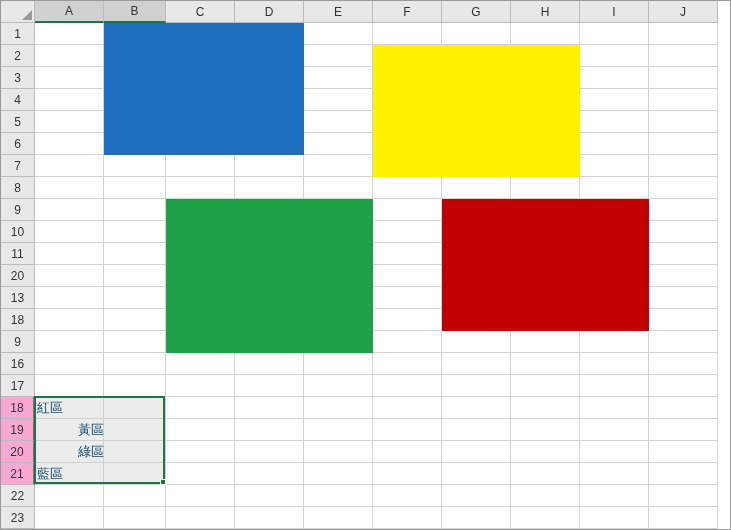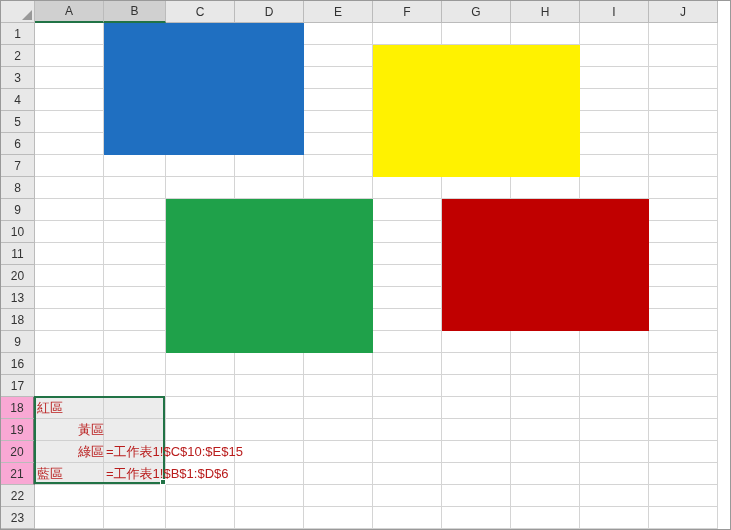--- a/index.html
+++ b/index.html
@@ -110,21 +110,21 @@
       position: absolute;
       right: -3px; bottom: -3px;
       width: 6px; height: 6px;
       background: #217346;
       border: 1px solid #fff;
     }
     .cell-text {
       position: absolute;
       z-index: 9;
       padding-left: 2px;
-      color: #b91c1c;
+      color: #0c4a6e;
       font-size: 13px;
       line-height: 22px;
       pointer-events: none;
     }
   </style>
 </head>
 <body>
 
 <div class="spreadsheet">
   <div class="corner"></div>
@@ -446,17 +446,15 @@
       <div class="shape" style="left: 69px; top: 0px; width: 200px; height: 132px; background: rgb(31, 111, 193);"></div>
       <div class="shape" style="left: 338px; top: 22px; width: 207px; height: 132px; background: rgb(255, 242, 0);"></div>
       <div class="shape" style="left: 131px; top: 176px; width: 207px; height: 154px; background: rgb(31, 161, 74);"></div>
       <div class="shape" style="left: 407px; top: 176px; width: 207px; height: 132px; background: rgb(192, 0, 0);"></div>
       <div class="sel-range" style="left: -1px; top: 373px; width: 131px; height: 88px;">
         <div class="sel-handle"></div>
       </div>
       <div class="cell-text" style="left: 0px; top: 374px; width: 69px;">紅區</div>
       <div class="cell-text" style="left: 0px; top: 396px; width: 69px; text-align: right;">黃區</div>
       <div class="cell-text" style="left: 0px; top: 418px; width: 69px; text-align: right;">綠區</div>
-      <div class="cell-text" style="left: 69px; top: 418px;">=工作表1!$C$10:$E$15</div>
       <div class="cell-text" style="left: 0px; top: 440px; width: 69px;">藍區</div>
-      <div class="cell-text" style="left: 69px; top: 440px;">=工作表1!$B$1:$D$6</div>
     </div>
 </div>
 
 </body></html>

